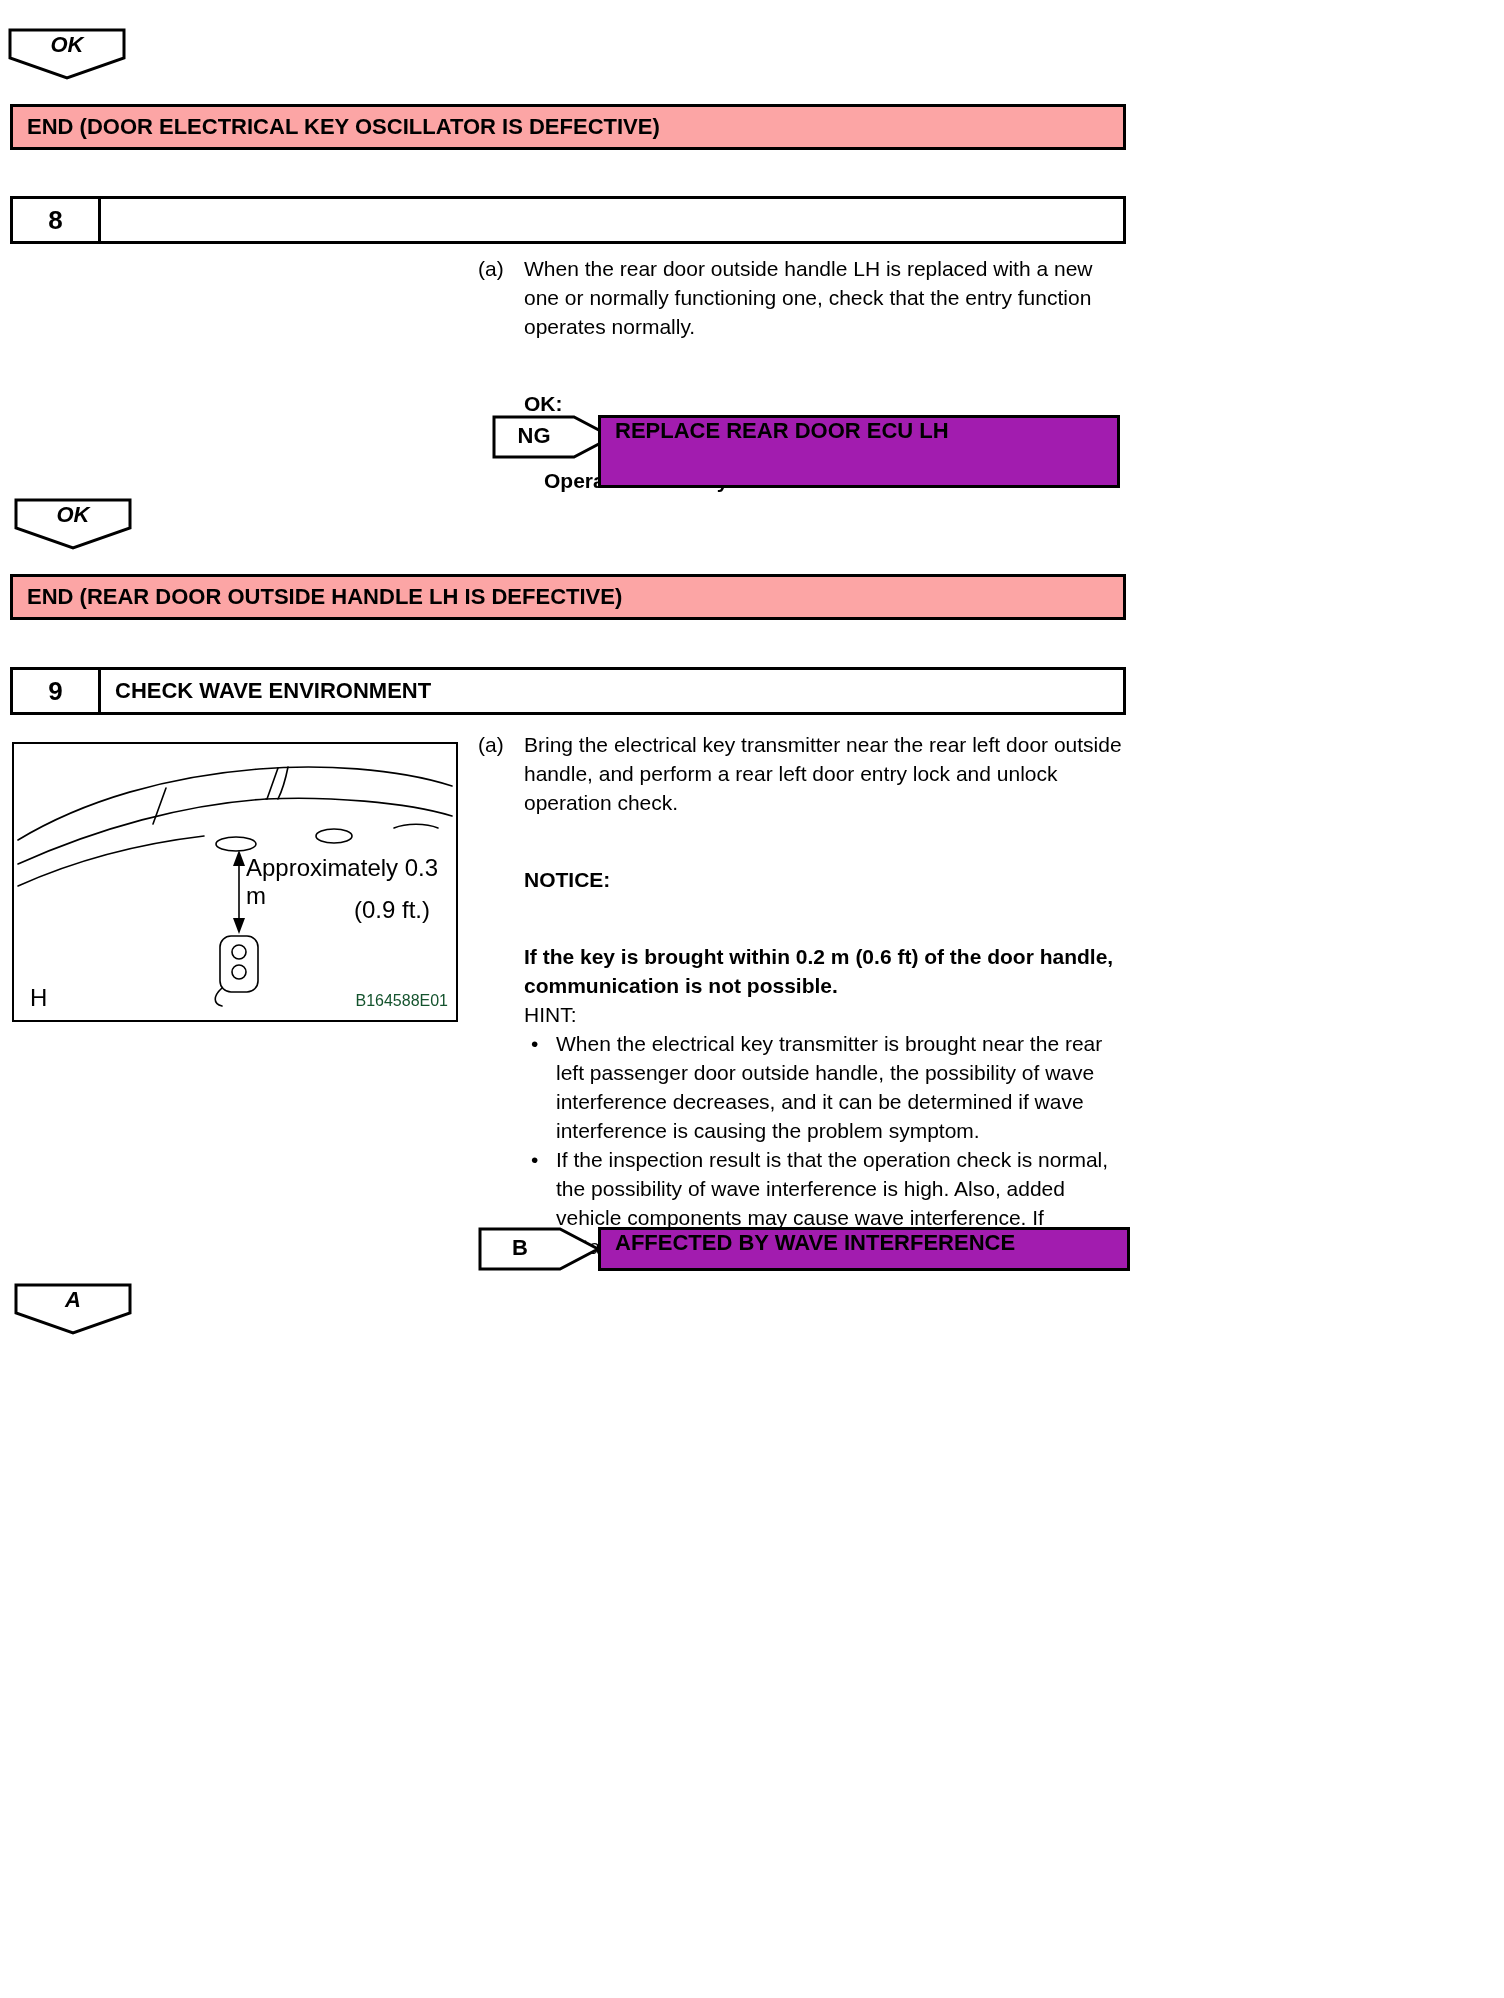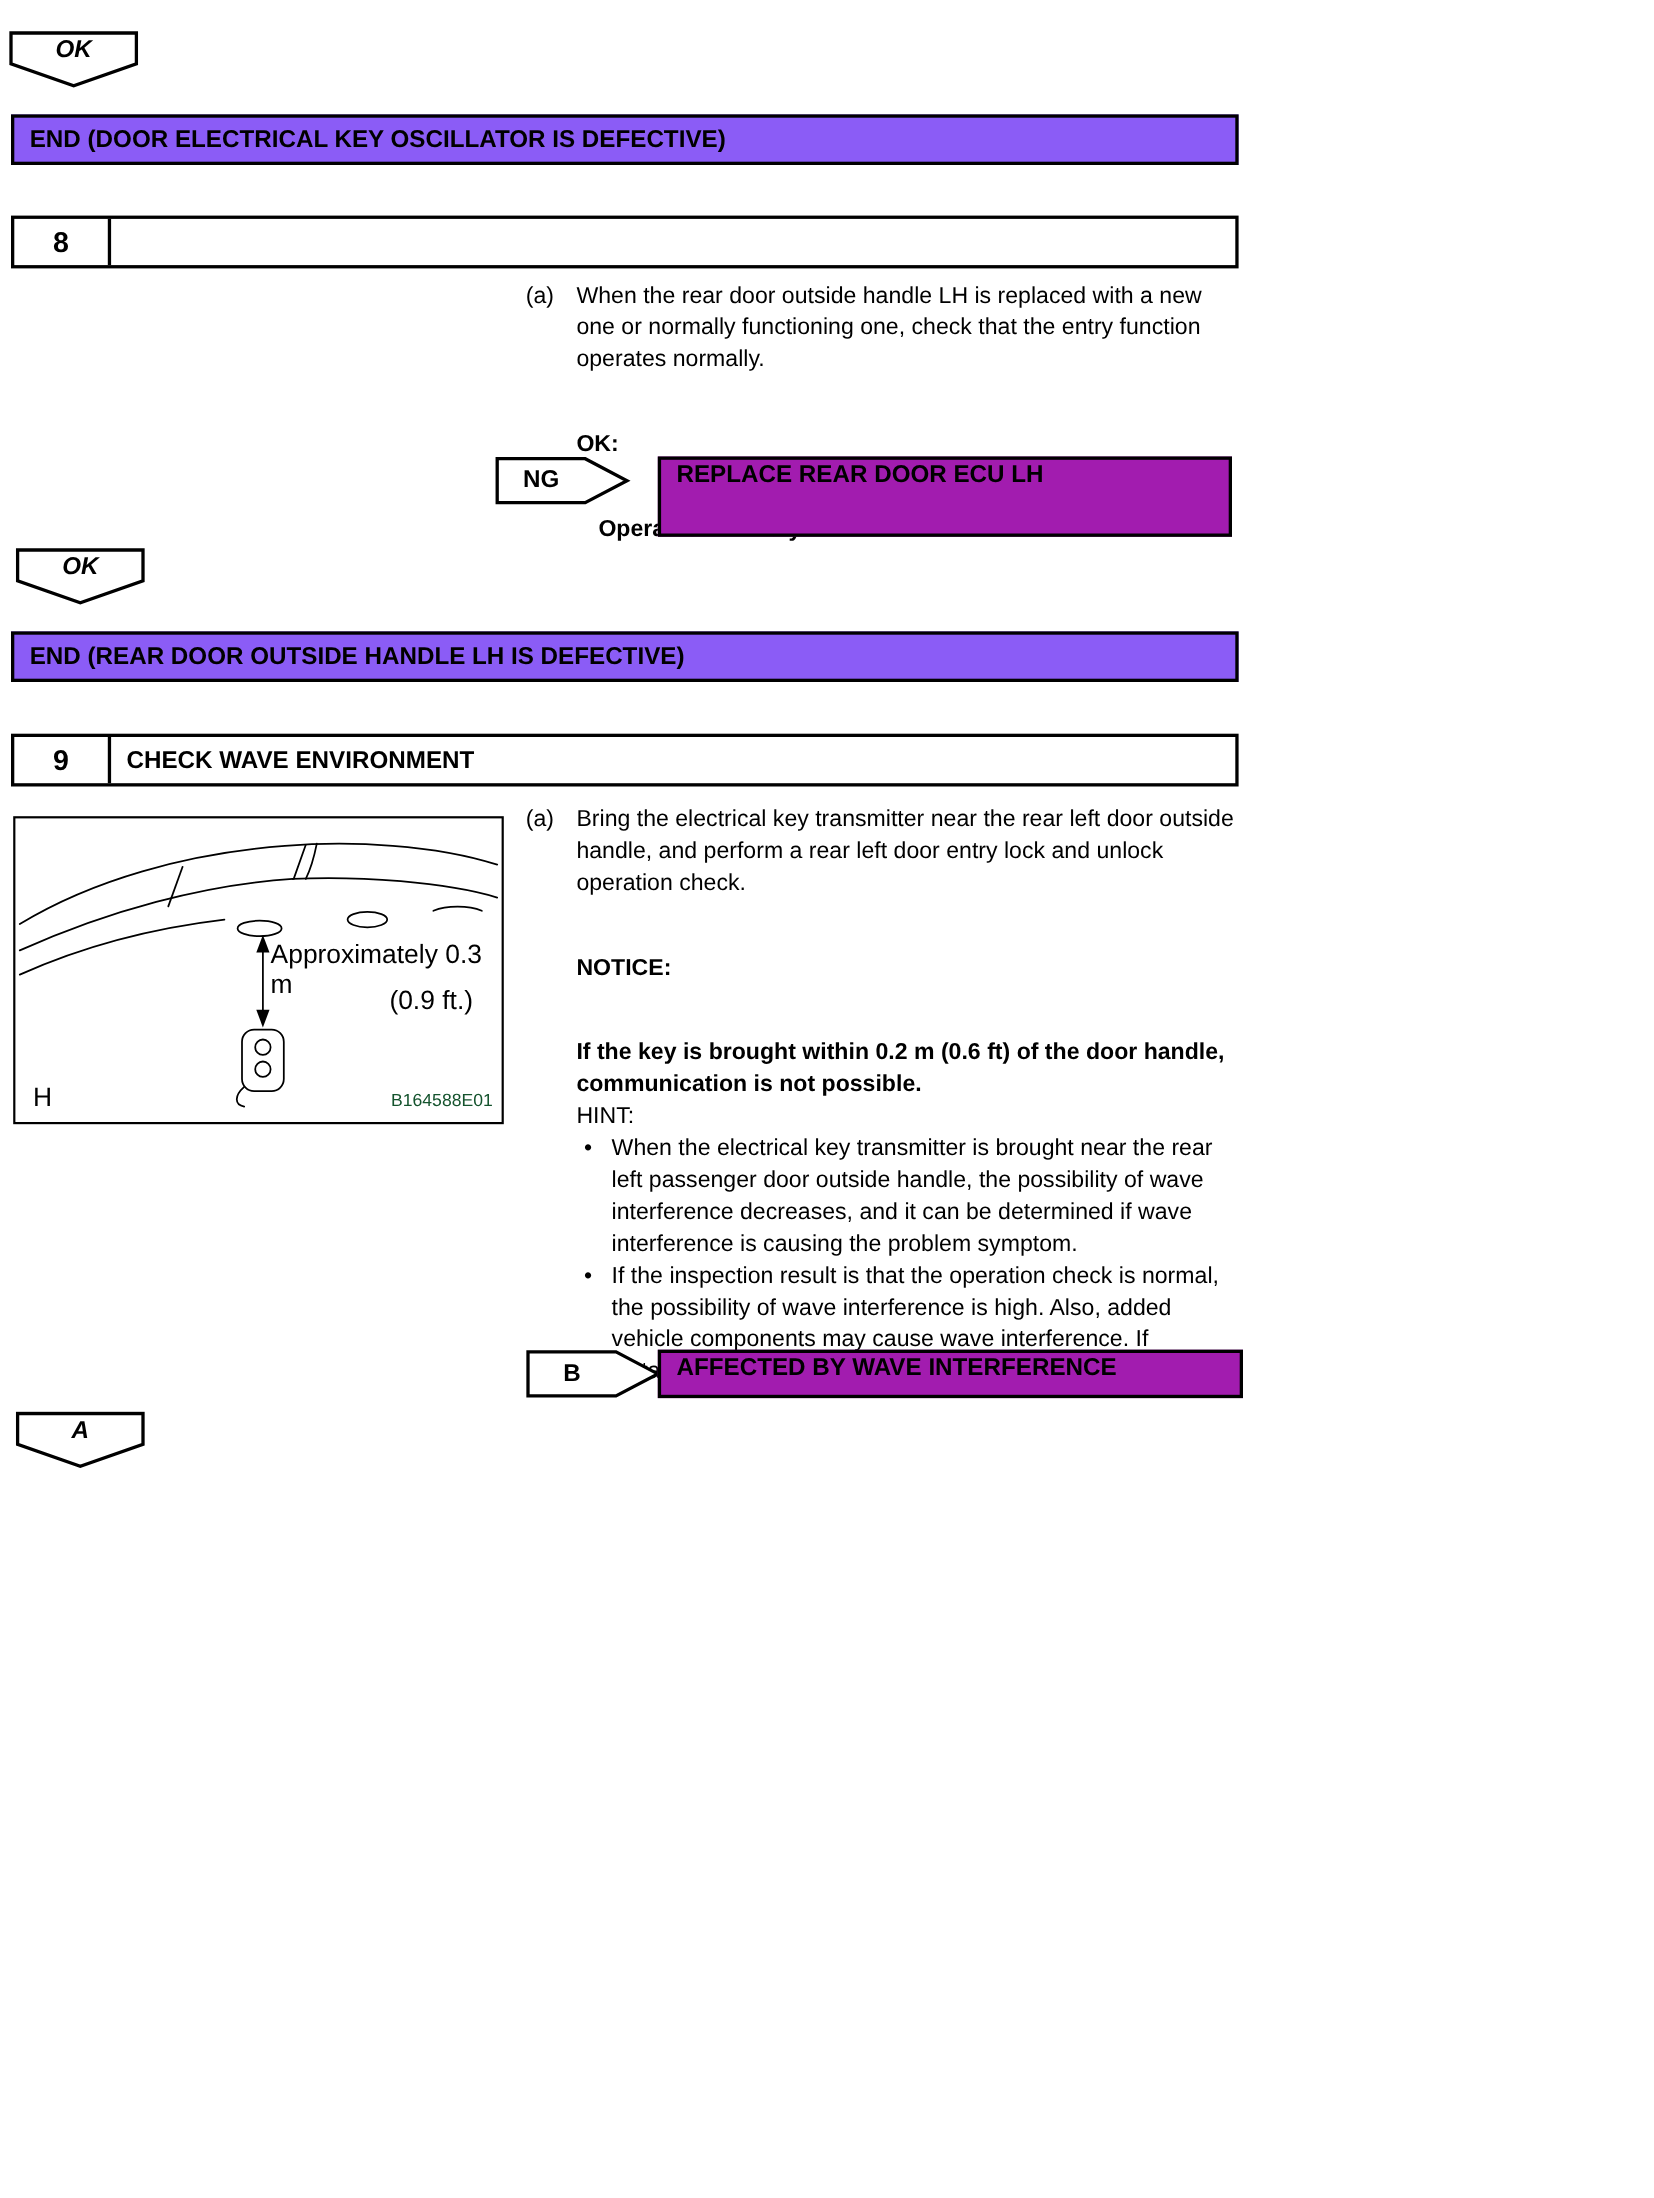--- a/index.html
+++ b/index.html
@@ -32,21 +32,21 @@
     position: absolute; left: 0; top: 8px; width: 84px;
     text-align: center; font-weight: bold; font-size: 22px;
   }
 
   .end-box {
     width: 1116px; height: 46px;
     border: 3px solid #000;
     display: flex; align-items: center;
     padding: 0 14px;
     font-weight: bold; font-size: 22px;
-    background: #8b5cf6;
+    background: #fca5a5;
   }
 
   .step-header {
     width: 1116px; height: 48px;
     border: 3px solid #000;
     display: flex; align-items: stretch;
     background: #fff;
   }
   .step-number {
     width: 88px; flex: none;
@@ -112,21 +112,21 @@
     <div class="inst-row">
       <span class="inst-marker">(a)</span>
       <div class="inst-body">
         <p>When the rear door outside handle LH is replaced with a new one or normally functioning one, check that the entry function operates normally.</p>
         <p class="bold">OK:</p>
         <p class="bold indent">Operates normally</p>
       </div>
     </div>
   </div>
 
-  <div class="abs flow-arrow" style="left:450px; top:415px;">
+  <div class="abs flow-arrow" style="left:492px; top:415px;">
     <svg width="124" height="44" viewBox="0 0 124 44">
       <polygon points="2,2 82,2 120,22 82,42 2,42" fill="#fff" stroke="#000" stroke-width="3"></polygon>
     </svg>
     <span class="tag-label">NG</span>
   </div>
 
   <div class="abs result-box" style="left:598px; top:415px; width:522px; height:73px;">
     <span>REPLACE REAR DOOR ECU LH</span>
   </div>
 

